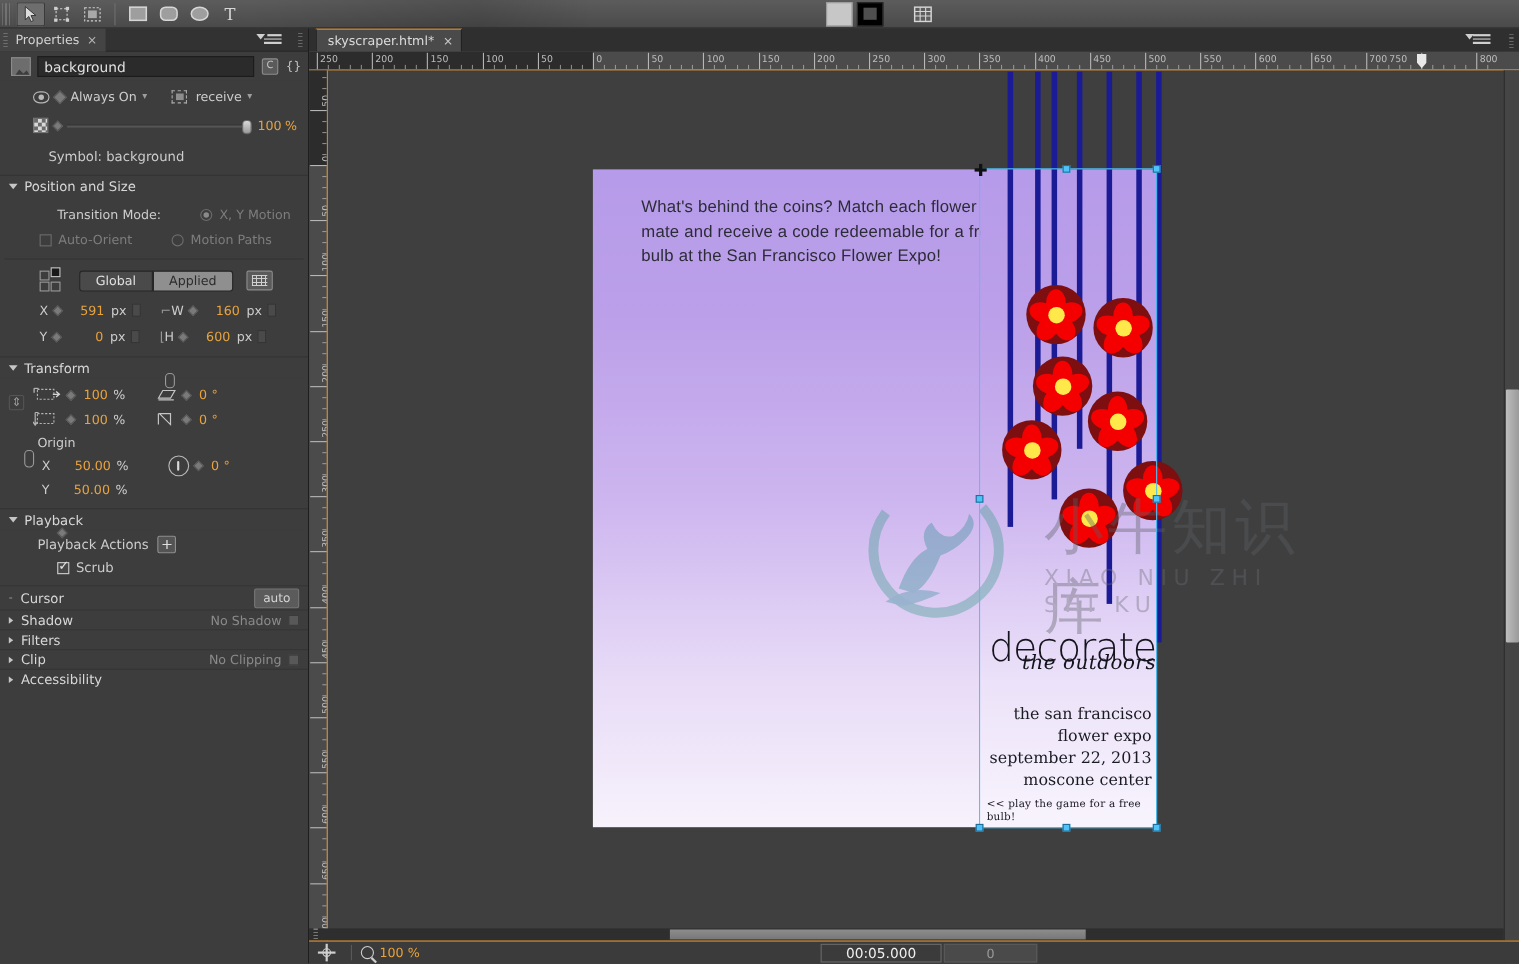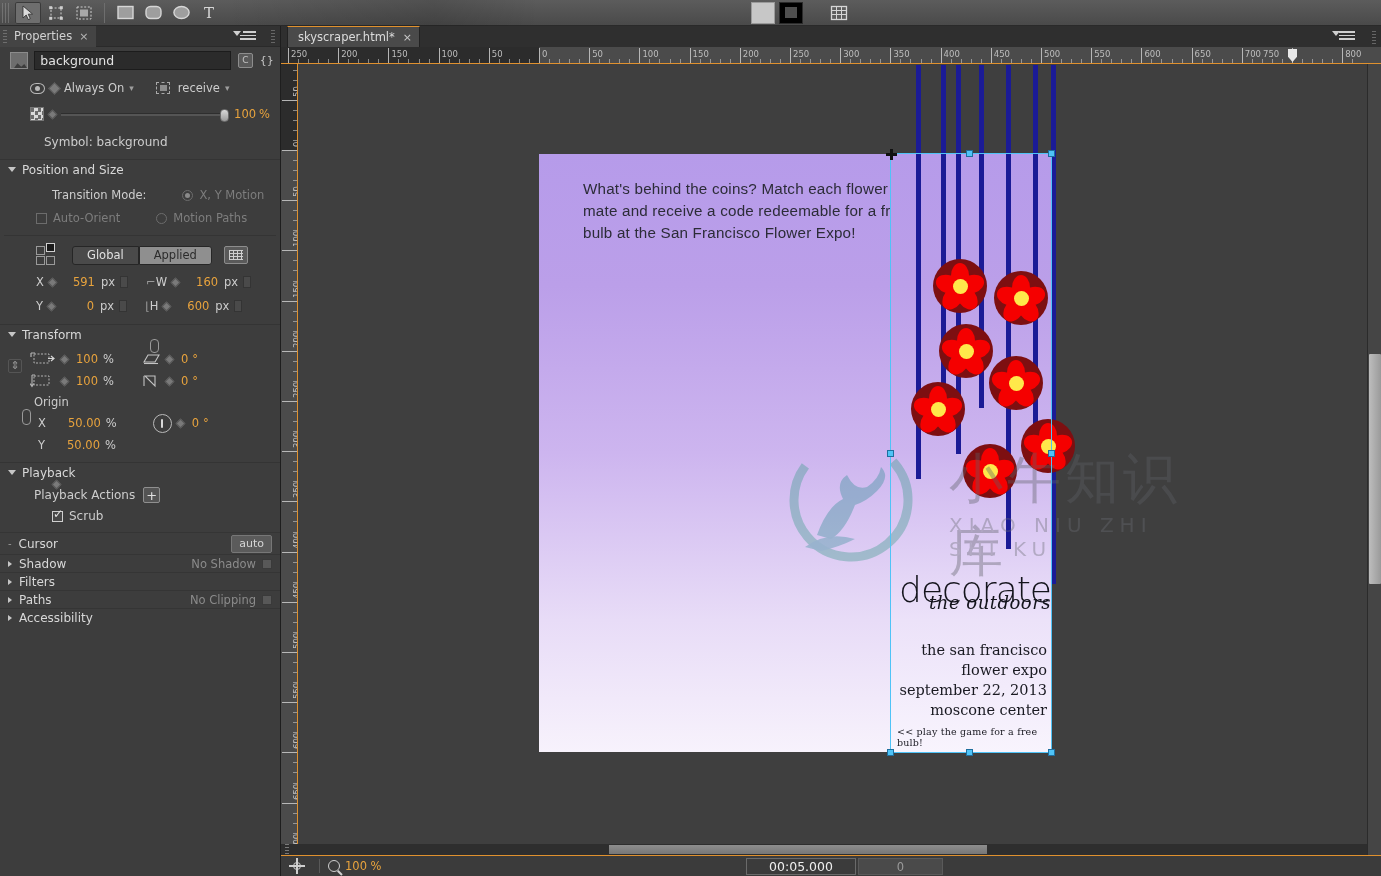--- a/index.html
+++ b/index.html
@@ -505,21 +505,21 @@
     <span>Shadow</span>
     <span class="rowval">No Shadow</span>
     <div class="smbox"></div>
   </div>
   <div class="rowline">
     <div class="tri"></div>
     <span>Filters</span>
   </div>
   <div class="rowline">
     <div class="tri"></div>
-    <span>Paths</span>
+    <span>Clip</span>
     <span class="rowval">No Clipping</span>
     <div class="smbox"></div>
   </div>
   <div class="rowline">
     <div class="tri"></div>
     <span>Accessibility</span>
   </div>
 </div>
 
 <div id="stage-wrap">

